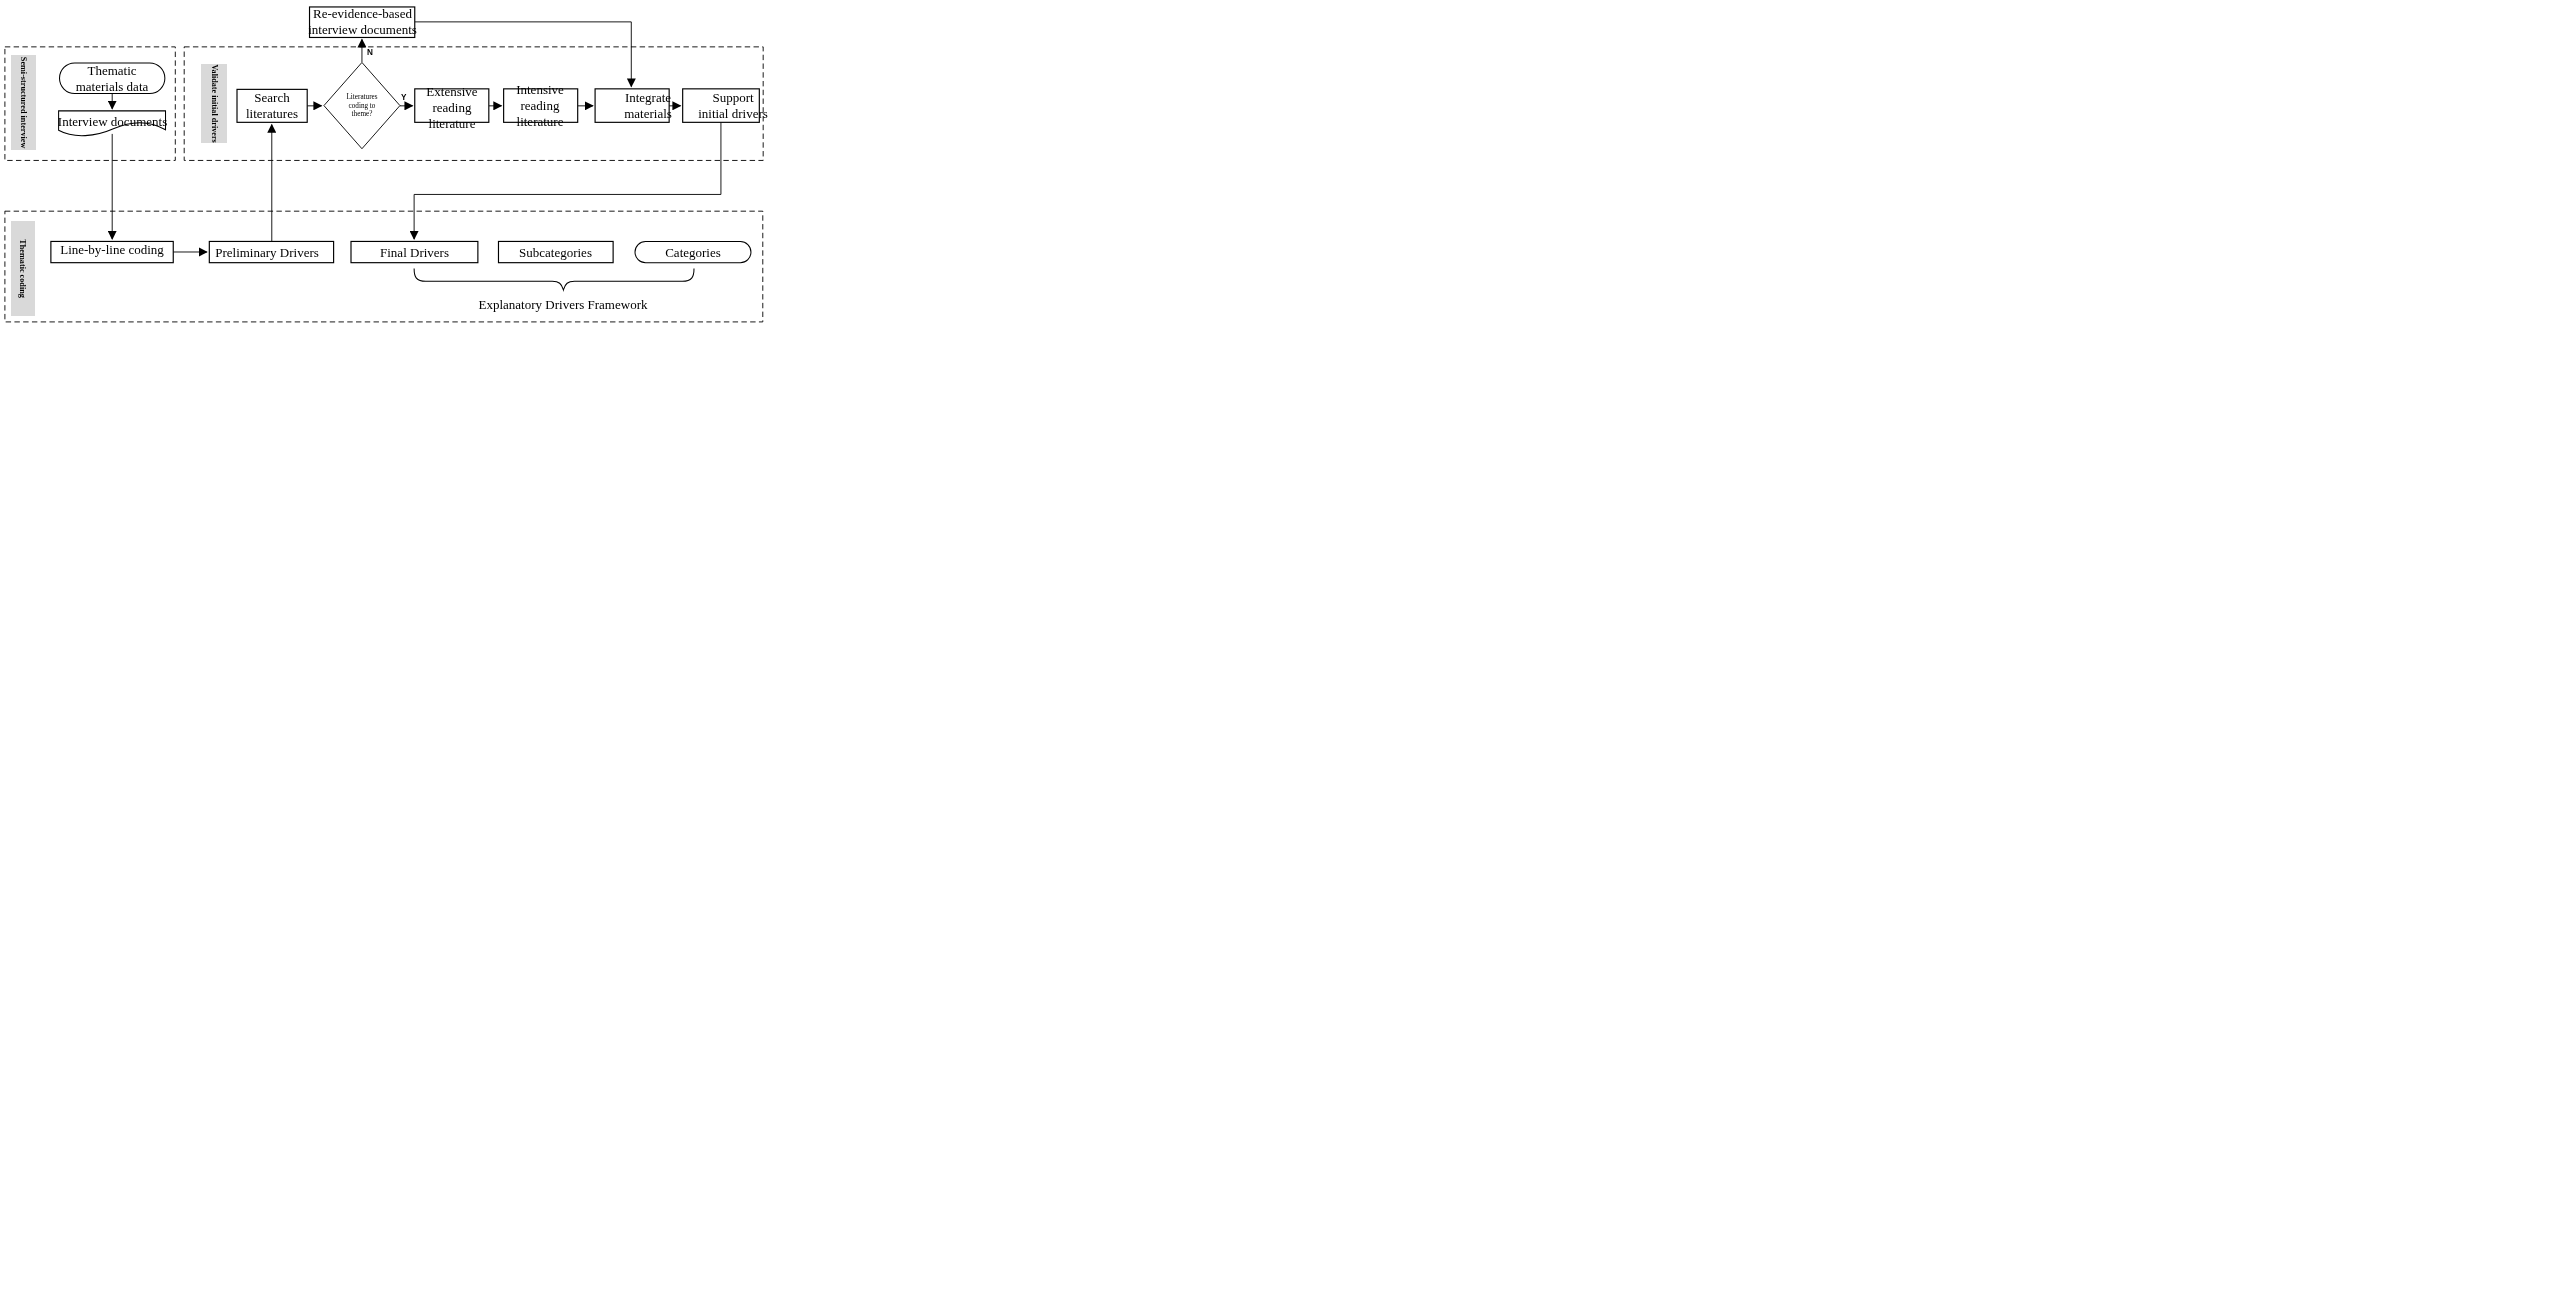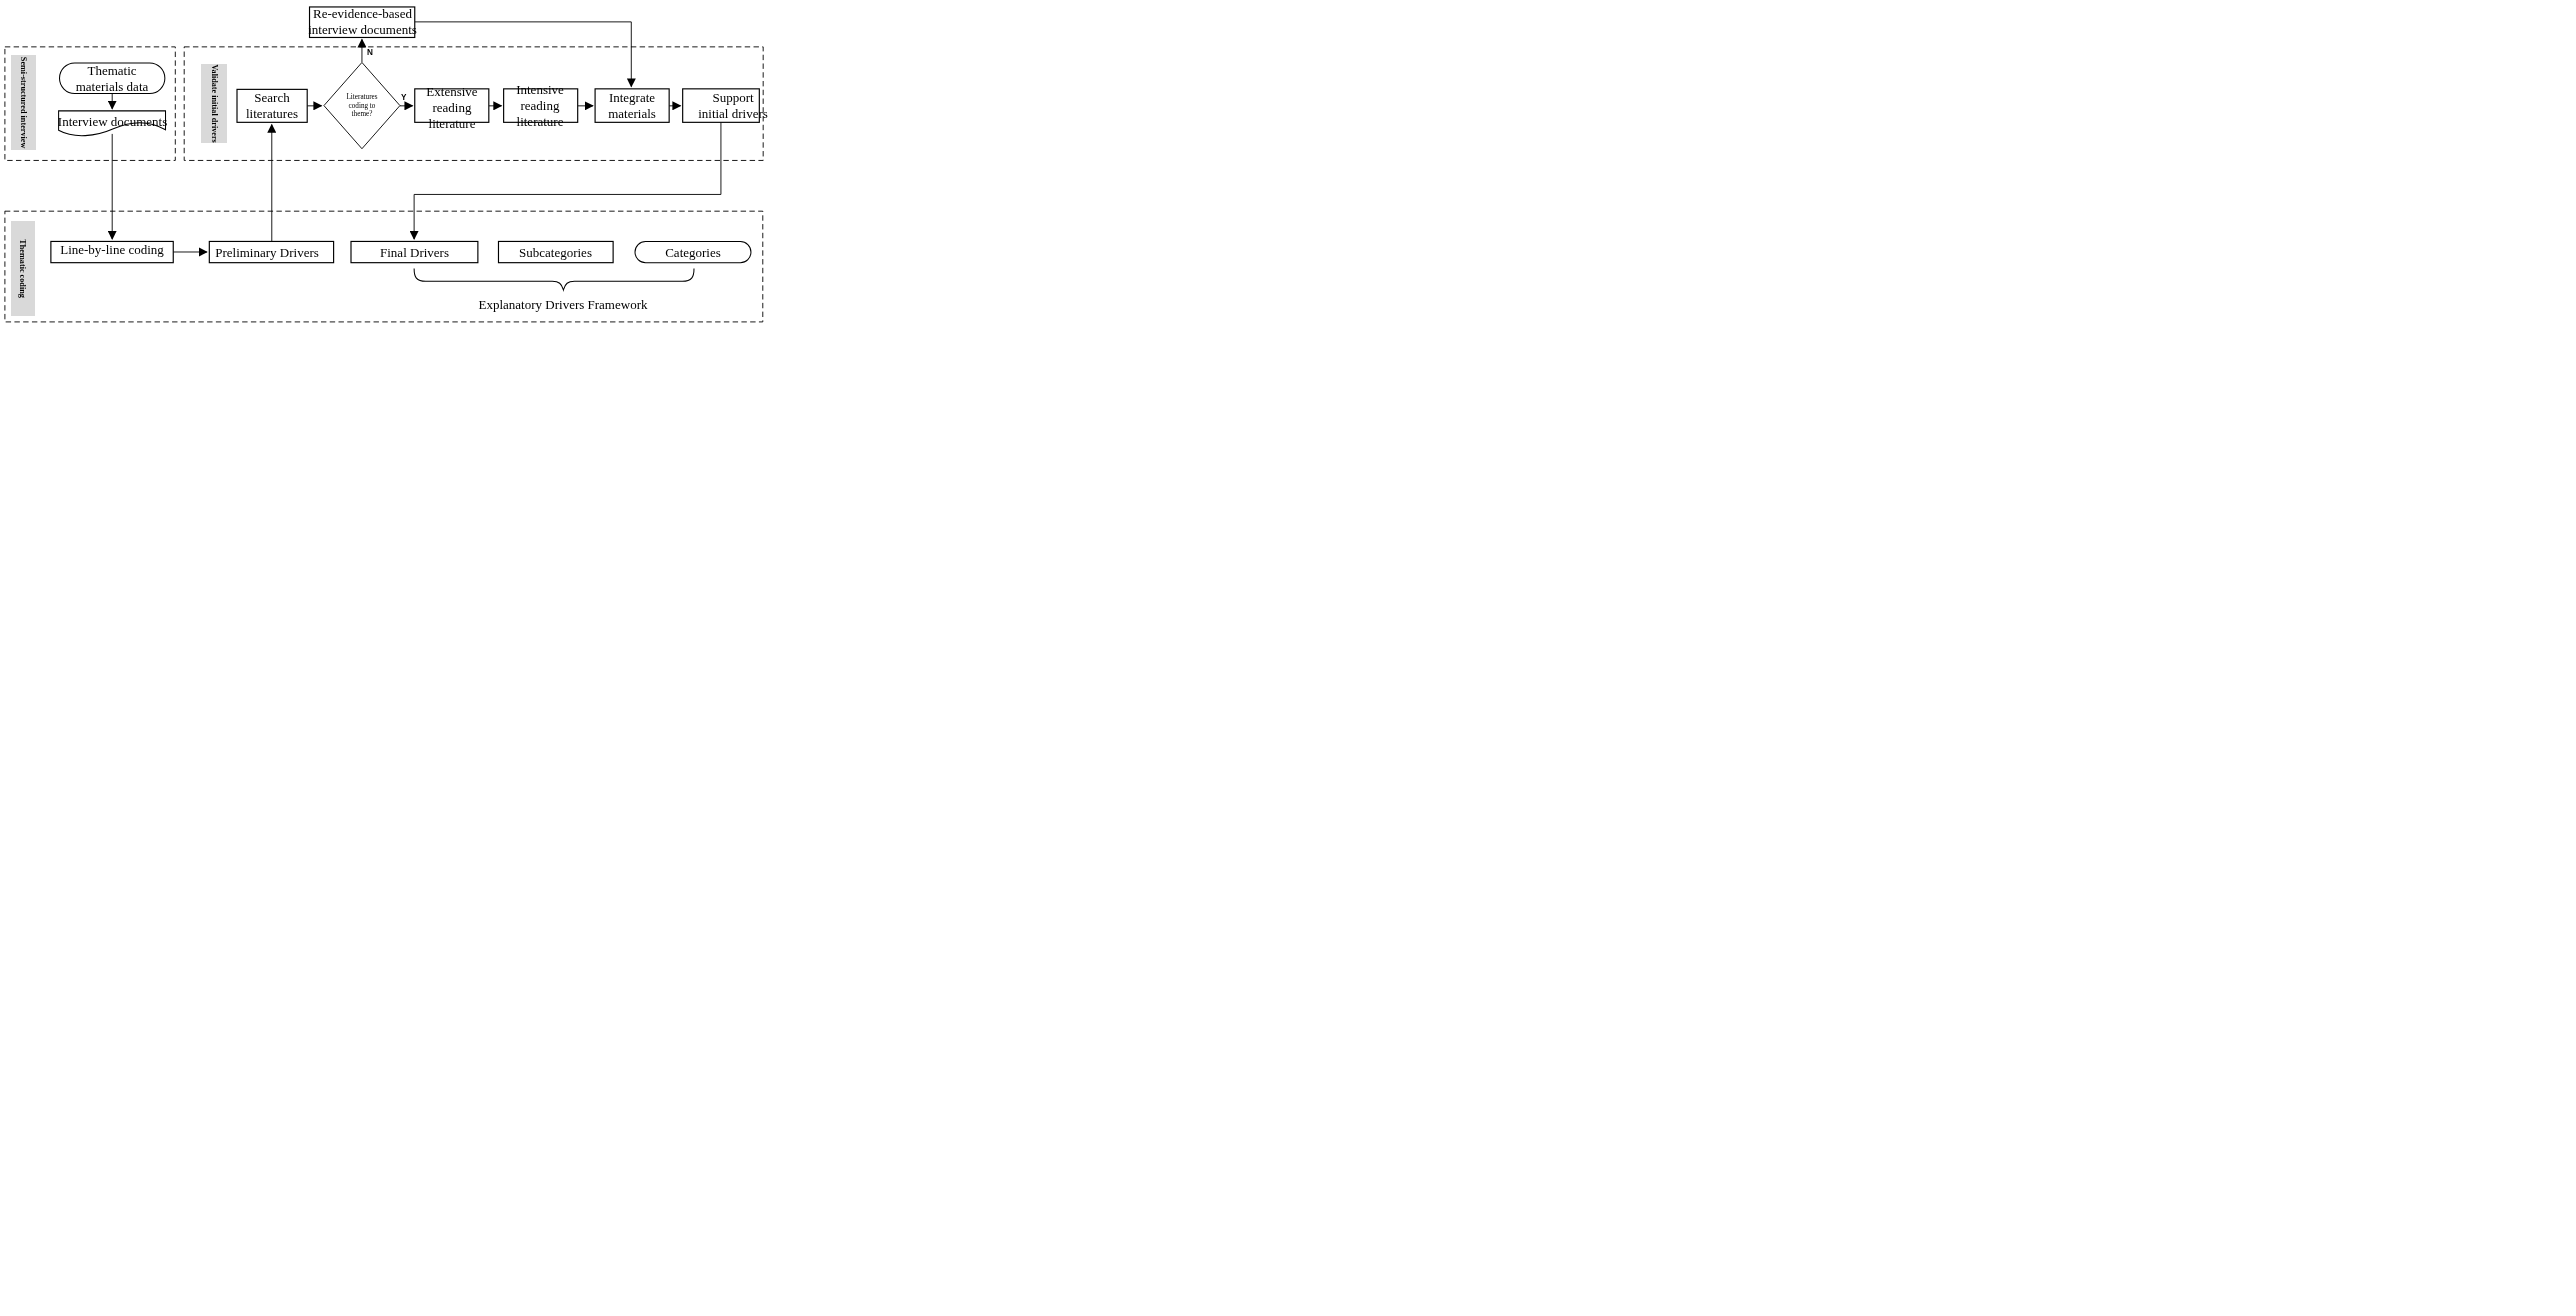--- a/index.html
+++ b/index.html
@@ -118,21 +118,21 @@
   <div class="node-text" style="left:415px;top:89px;width:74px;height:38px;">
     <span>Extensive</span>
     <span>reading</span>
     <span>literature</span>
   </div>
   <div class="node-text" style="left:503px;top:89px;width:74px;height:34px;">
     <span>Intensive</span>
     <span>reading</span>
     <span>literature</span>
   </div>
-  <div class="node-text" style="left:595px;top:89px;width:74px;height:34px;">
+  <div class="node-text" style="left:595px;top:89px;width:74px;height:34px;padding-left:16px;">
     <span>Integrate</span>
     <span>materials</span>
   </div>
   <div class="node-text" style="left:683px;top:89px;width:100px;height:34px;">
     <span>Support</span>
     <span>initial drivers</span>
   </div>
   <div class="node-text" style="left:51px;top:242px;width:122px;height:16px;">
     <span>Line-by-line coding</span>
   </div>

